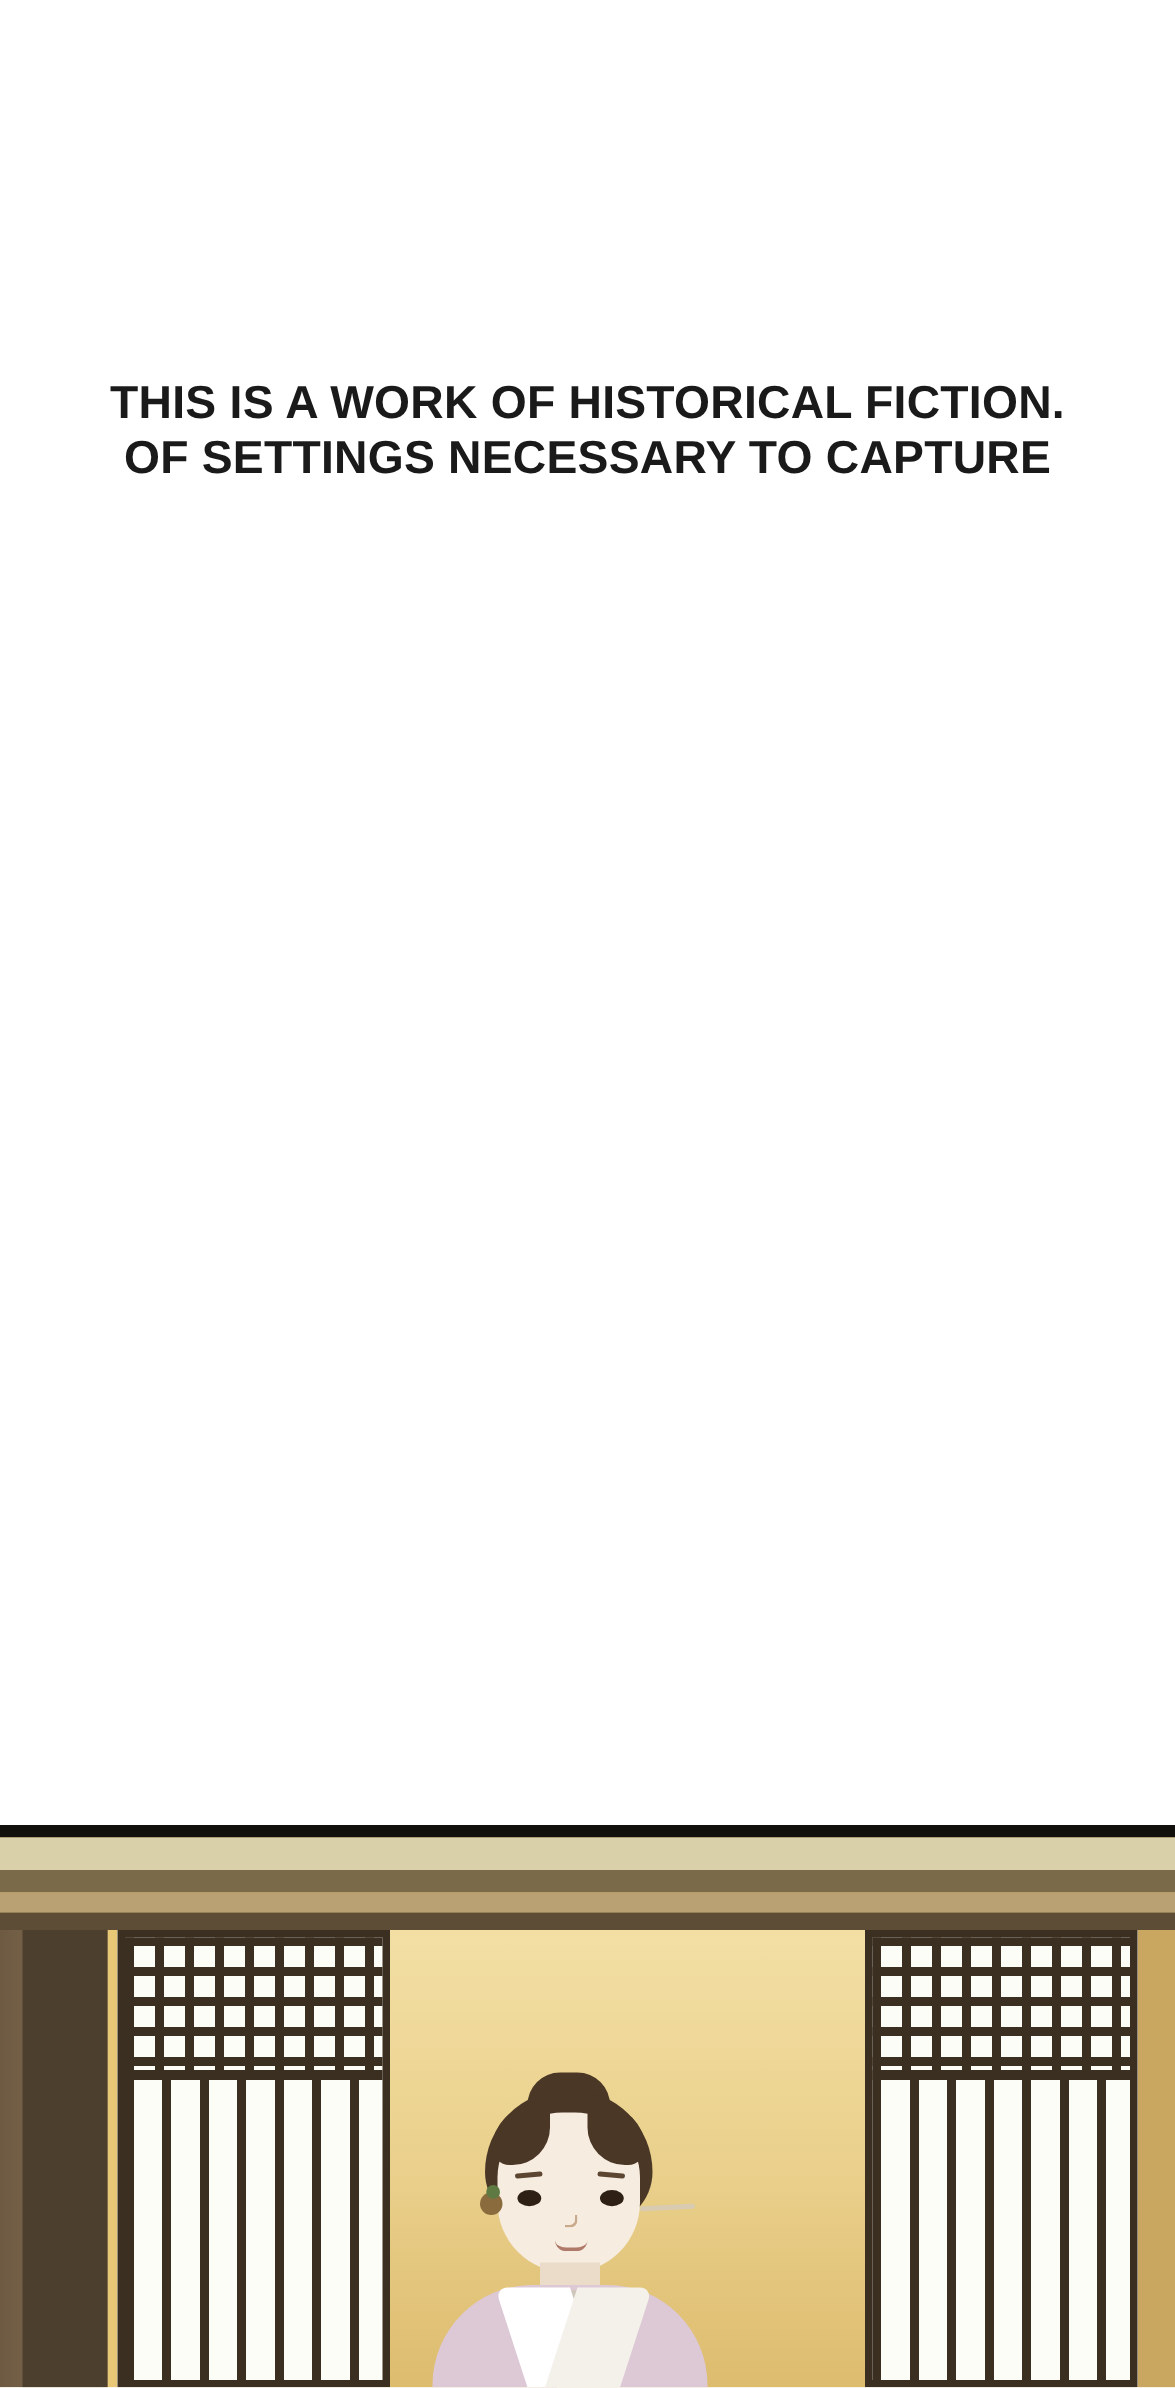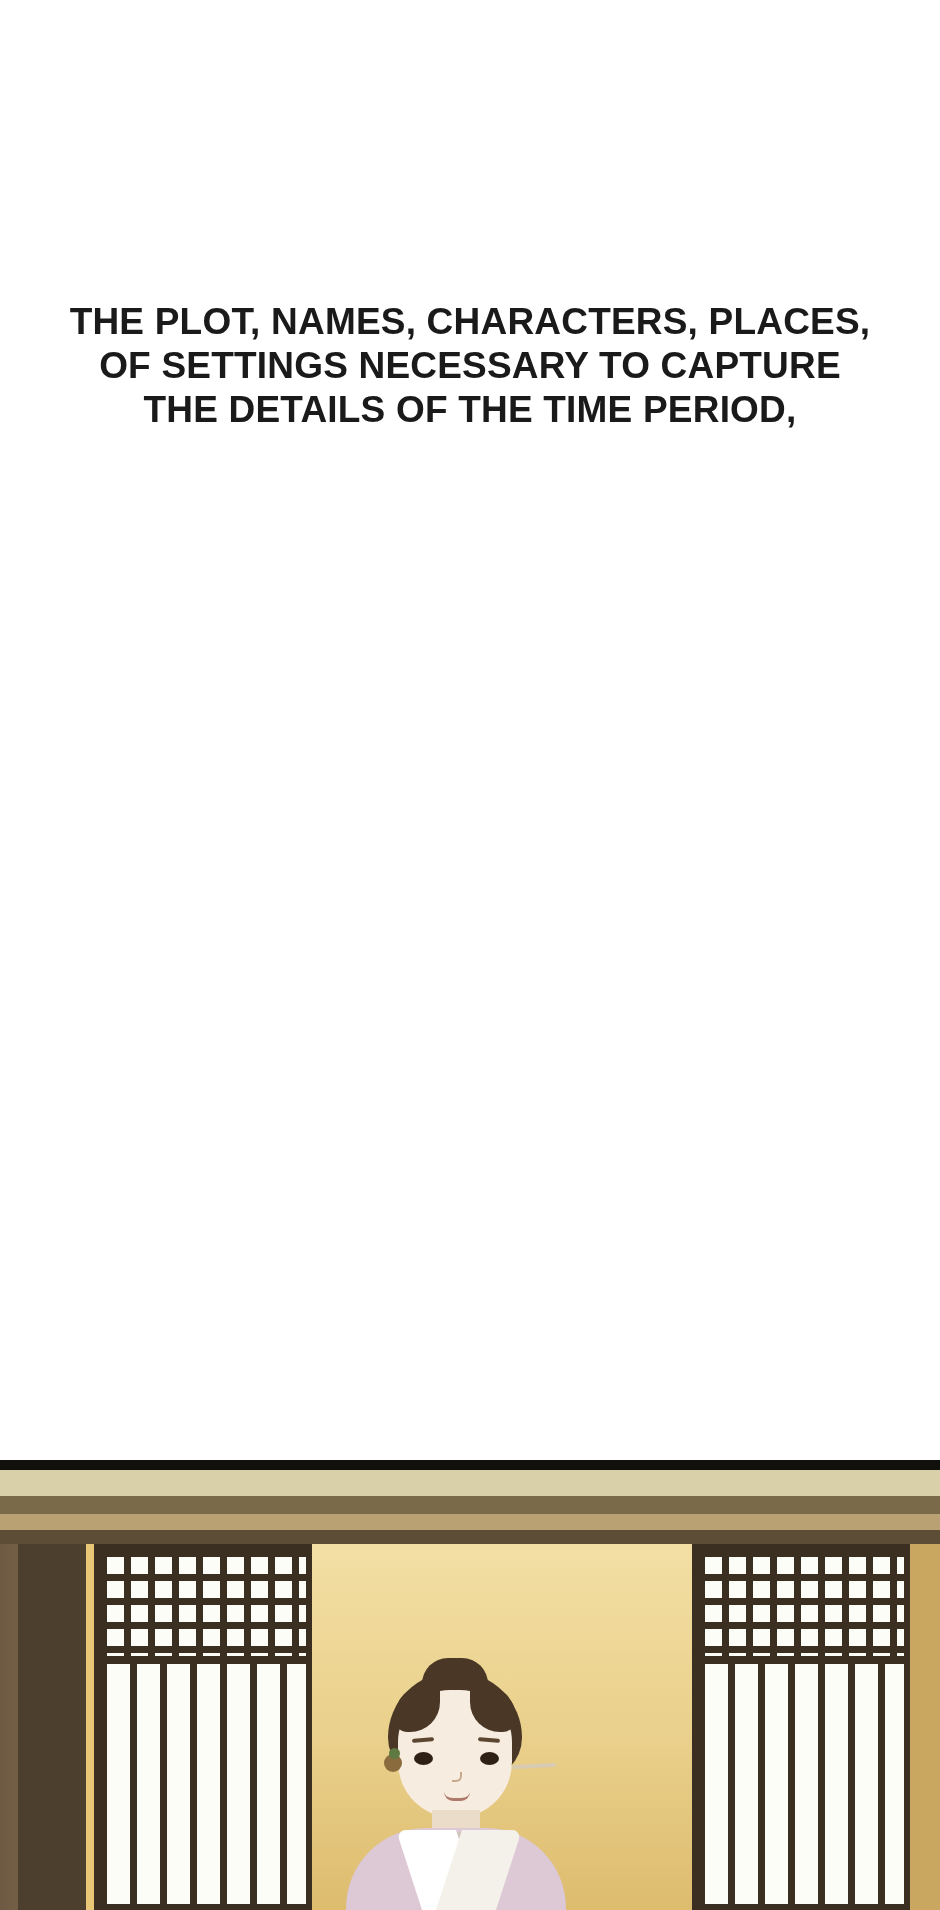--- a/index.html
+++ b/index.html
@@ -344,23 +344,22 @@
     background: #cfc7bb;
     transform: skewX(-16deg);
   }
 </style>
 </head>
 <body>
 
 <div class="page">
 
   <div class="disclaimer">
-    <span class="line">THE PLOT, NAMES, CHARACTERS, PLACES,</span>
+    <span class="line">THIS IS A WORK OF HISTORICAL FICTION.</span>
     <span class="line">OF SETTINGS NECESSARY TO CAPTURE</span>
-    <span class="line">THE DETAILS OF THE TIME PERIOD,</span>
   </div>
 
   <div class="panel">
     <div class="panel-top-black"></div>
     <div class="beam-a"></div>
     <div class="beam-b"></div>
     <div class="beam-c"></div>
     <div class="beam-d"></div>
 
     <div class="wall-left"></div>

